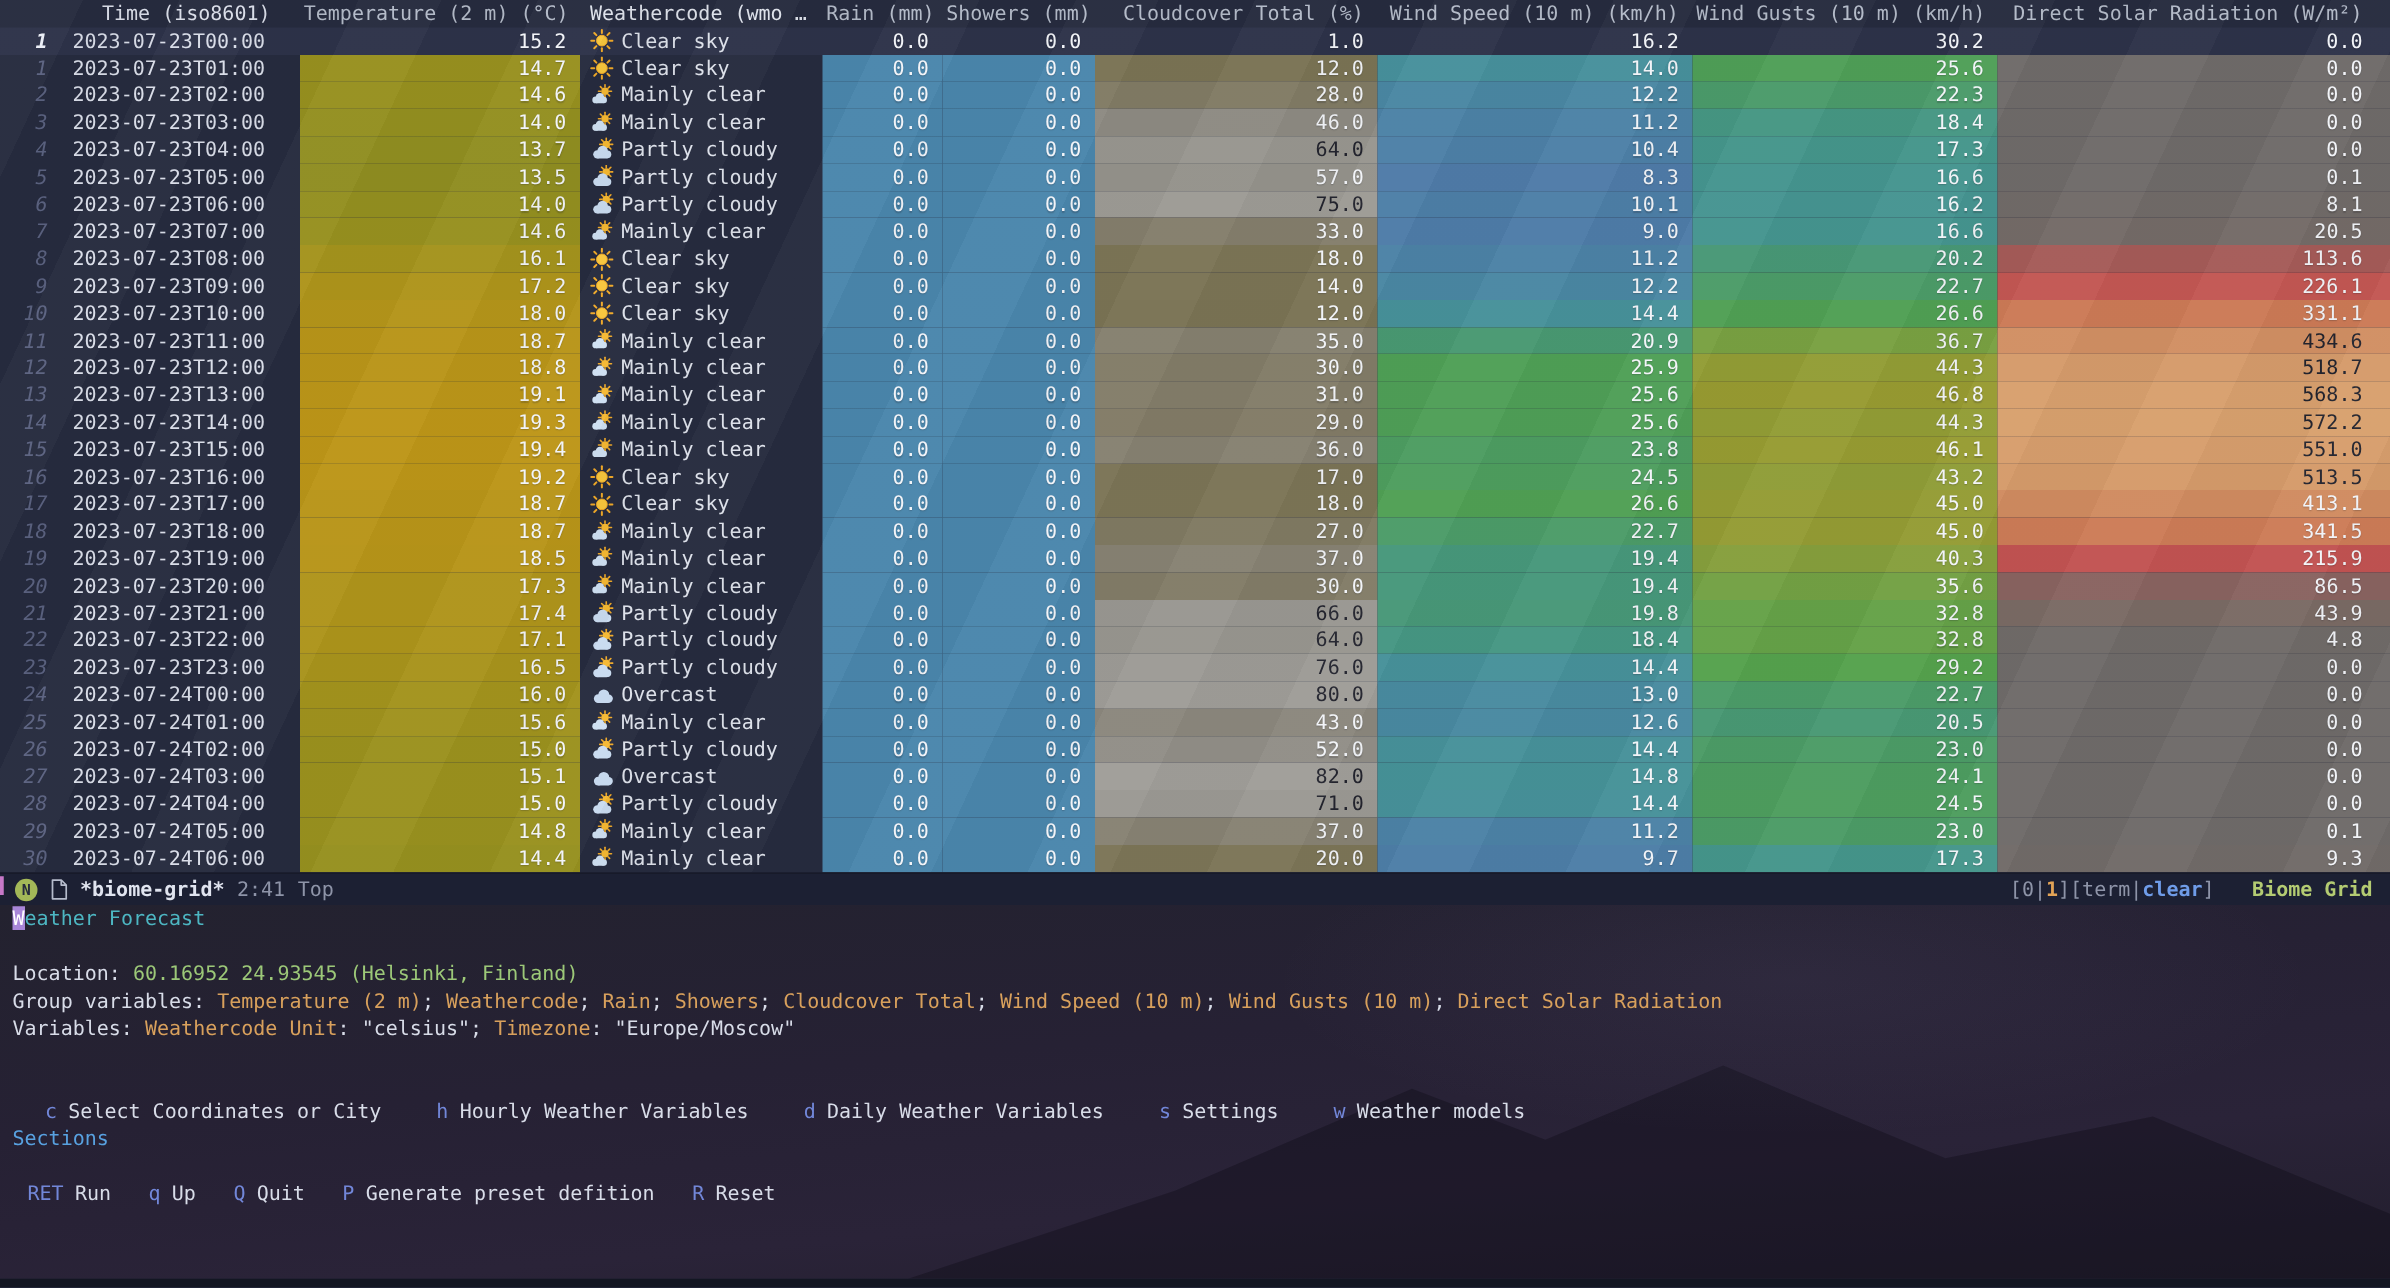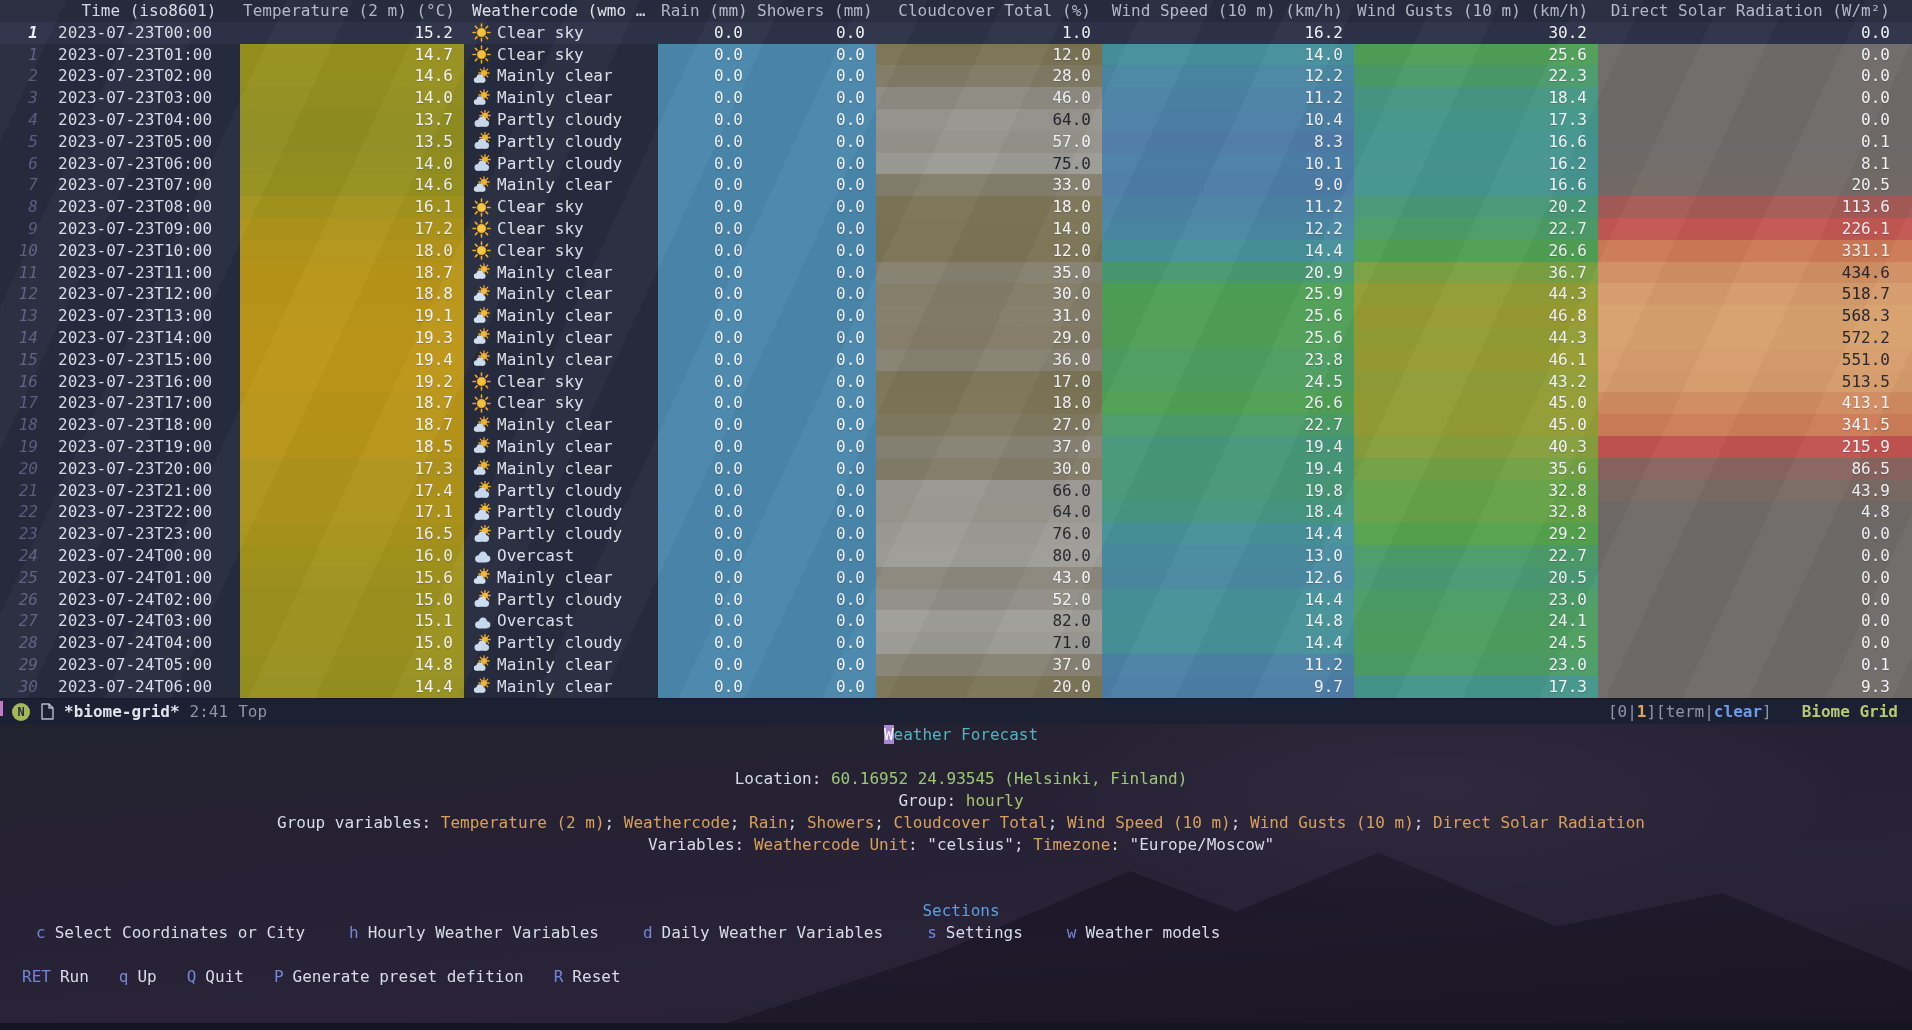--- a/index.html
+++ b/index.html
@@ -48,21 +48,21 @@
   .doc-icon{display:inline-flex;}
   .buf-name{color:#e0e4ef;font-weight:bold;}
   .ml-right{margin-left:auto;display:flex;align-items:center;gap:30px;padding-right:14px;}
   .ml-dim{color:#8e94a8;}
   .ml-orange{color:#e2a356;font-weight:bold;}
   .ml-blue{color:#6f9ce8;font-weight:bold;}
   .ml-mode{color:#b4cb72;font-weight:bold;}
 
   
   .lower{position:relative;width:1912px;height:299px;overflow:hidden;
-    background:linear-gradient(175deg,#23222f 0%,#262134 40%,#2a2338 70%,#221e2d 100%);text-align:center;}
+    background:linear-gradient(175deg,#23222f 0%,#262134 40%,#2a2338 70%,#221e2d 100%);}
   .lower::before{content:"";position:absolute;left:38%;bottom:0;width:62%;height:62%;
     background:rgba(12,11,20,0.38);
     clip-path:polygon(0% 100%, 18% 62%, 34% 18%, 43% 40%, 55% 8%, 70% 48%, 84% 30%, 100% 72%, 100% 100%);}
   .lower::after{content:"";position:absolute;inset:0;pointer-events:none;
     background:radial-gradient(600px 180px at 75% 20%, rgba(160,150,190,0.07), transparent 70%);}
   .lower .inner{position:relative;z-index:2;padding-left:10px;}
   .line{height:22px;line-height:22px;white-space:nowrap;}
   .cursor-block{background:#a886d8;color:#ffffff;}
   .cyan{color:#4db6c2;}
   .green{color:#9cc878;}
@@ -1137,33 +1137,32 @@
         <span><span class="ml-dim">[0|</span><span class="ml-orange">1</span><span class="ml-dim">][term|</span><span class="ml-blue">clear</span><span class="ml-dim">]</span></span>
         <span class="ml-mode">Biome Grid</span>
       </span>
   </div>
 
   <div class="lower">
     <div class="inner">
       <div class="line" id="buffer-title-line"><span class="cursor-block">W</span><span class="cyan">eather Forecast</span></div>
       <div class="line"></div>
       <div class="line"><span class="fg">Location: </span><span class="green">60.16952 24.93545 </span><span class="green">(Helsinki, Finland)</span></div>
-      <div class="line"><span class="fg">Group: </span><span class="ygreen">hourly</span></div>
       <div class="line"><span class="fg">Group variables: </span><span id="group-vars"><span class="orange">Temperature (2 m)</span><span class="fg">; </span><span class="orange">Weathercode</span><span class="fg">; </span><span class="orange">Rain</span><span class="fg">; </span><span class="orange">Showers</span><span class="fg">; </span><span class="orange">Cloudcover Total</span><span class="fg">; </span><span class="orange">Wind Speed (10 m)</span><span class="fg">; </span><span class="orange">Wind Gusts (10 m)</span><span class="fg">; </span><span class="orange">Direct Solar Radiation</span></span></div>
       <div class="line"><span class="fg">Variables: </span><span class="orange">Weathercode Unit</span><span class="fg">: "celsius"; </span><span class="orange">Timezone</span><span class="fg">: "Europe/Moscow"</span></div>
       <div class="line"></div>
       <div class="line"></div>
-      <div class="line sec-title">Sections</div>
       <div class="line hintrow sections" id="sections-items">
           <span class="hint"><span class="key">c</span><span class="fg">Select Coordinates or City</span></span>
           <span class="hint"><span class="key">h</span><span class="fg">Hourly Weather Variables</span></span>
           <span class="hint"><span class="key">d</span><span class="fg">Daily Weather Variables</span></span>
           <span class="hint"><span class="key">s</span><span class="fg">Settings</span></span>
           <span class="hint"><span class="key">w</span><span class="fg">Weather models</span></span>
         </div>
+      <div class="line sec-title">Sections</div>
       <div class="line"></div>
       <div class="line hintrow actions" id="actions-items">
           <span class="hint"><span class="key">RET</span><span class="fg">Run</span></span>
           <span class="hint"><span class="key">q</span><span class="fg">Up</span></span>
           <span class="hint"><span class="key">Q</span><span class="fg">Quit</span></span>
           <span class="hint"><span class="key">P</span><span class="fg">Generate preset defition</span></span>
           <span class="hint"><span class="key">R</span><span class="fg">Reset</span></span>
         </div>
     </div>
   </div>

